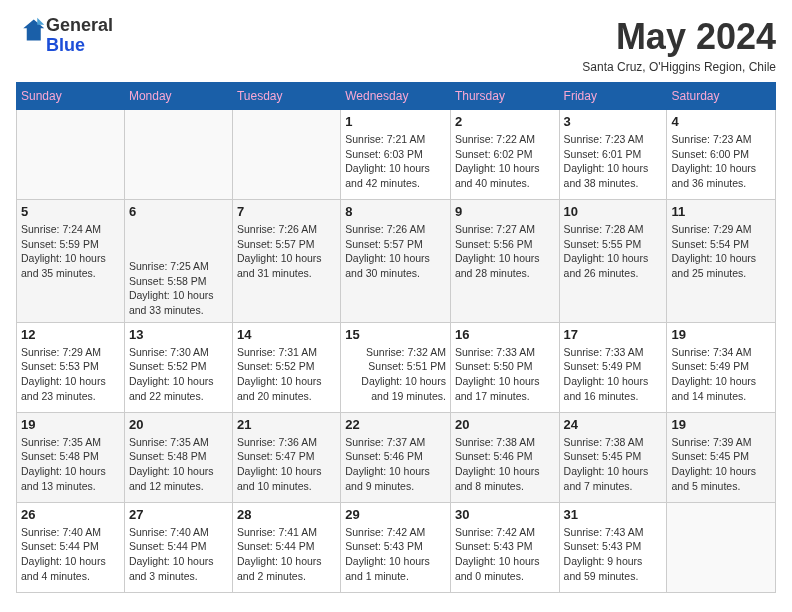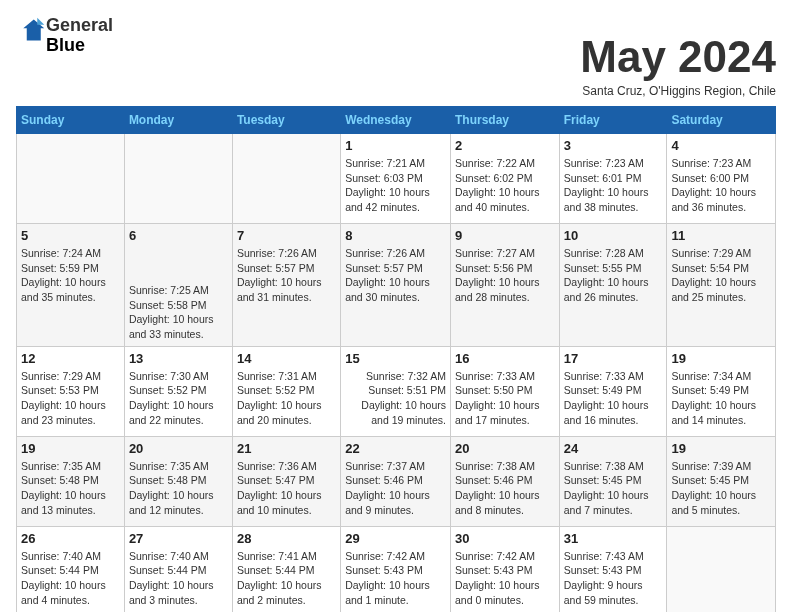--- a/index.html
+++ b/index.html
@@ -19,52 +19,51 @@
     .logo {
       display: flex;
       align-items: flex-start;
     }
     .logo-text {
       font-size: 18px;
       font-weight: bold;
       line-height: 1.1;
     }
     .logo-general { color: #333; }
-    .logo-blue { color: #000000; }
+    .logo-blue { color: #1d4ed8; }
     .logo-icon {
       width: 28px;
       height: 28px;
       margin-left: 2px;
     }
     .title-block {
       text-align: right;
     }
     .month-title {
-      font-size: 44px;
+      font-size: 36px;
       font-weight: bold;
       color: #333;
-      margin-top: 16px;
     }
     .subtitle {
       font-size: 12px;
       color: #333;
       margin-top: 2px;
     }
     table {
       width: 100%;
       border-collapse: collapse;
       font-size: 11px;
     }
     thead tr th {
       background-color: #1a5fa8;
-      color: #7dd3fc;
+      color: #f9a8d4;
       padding: 6px 4px;
       text-align: left;
       font-size: 12px;
-      font-weight: bold;
+      font-weight: normal;
       border: 1px solid #1a5fa8;
     }
     tbody tr td {
       border: 1px solid #ccc;
       padding: 4px;
       vertical-align: top;
       width: 113px;
       height: 90px;
       background: #fff;
     }

